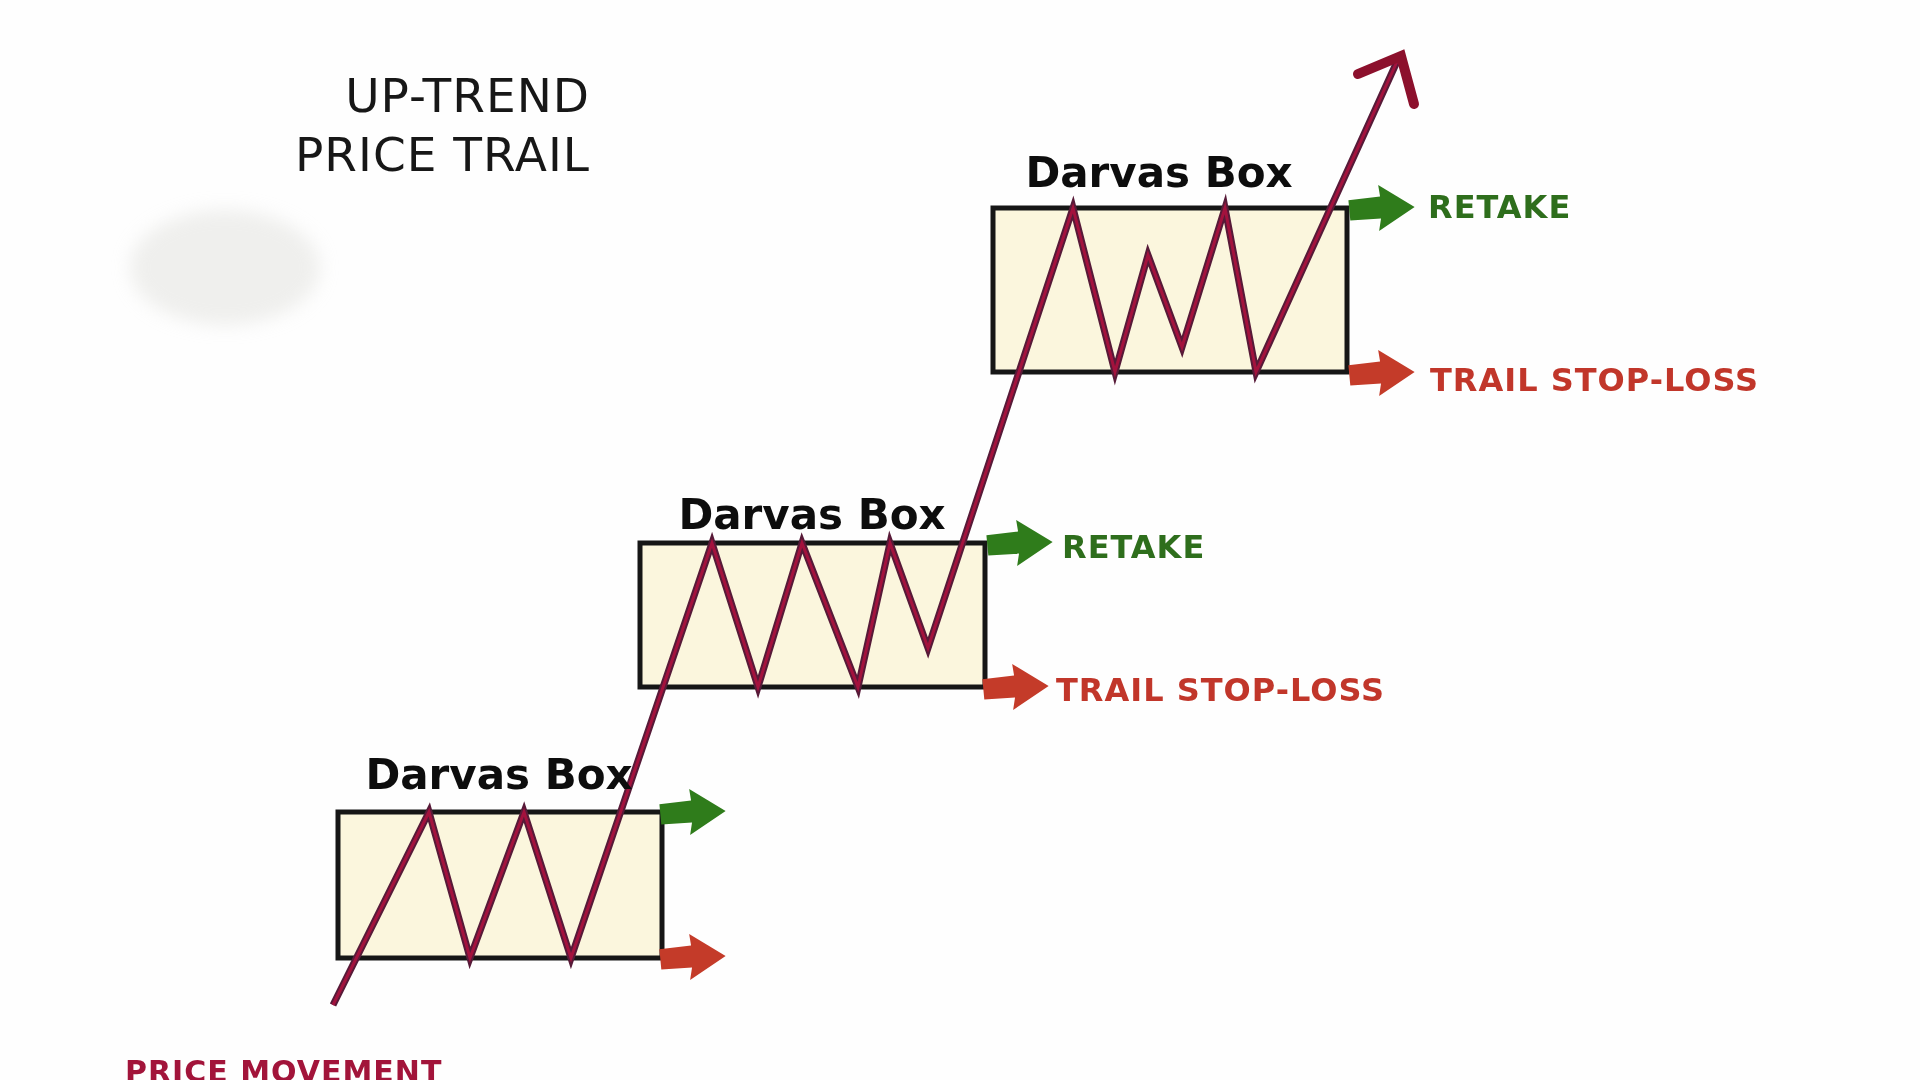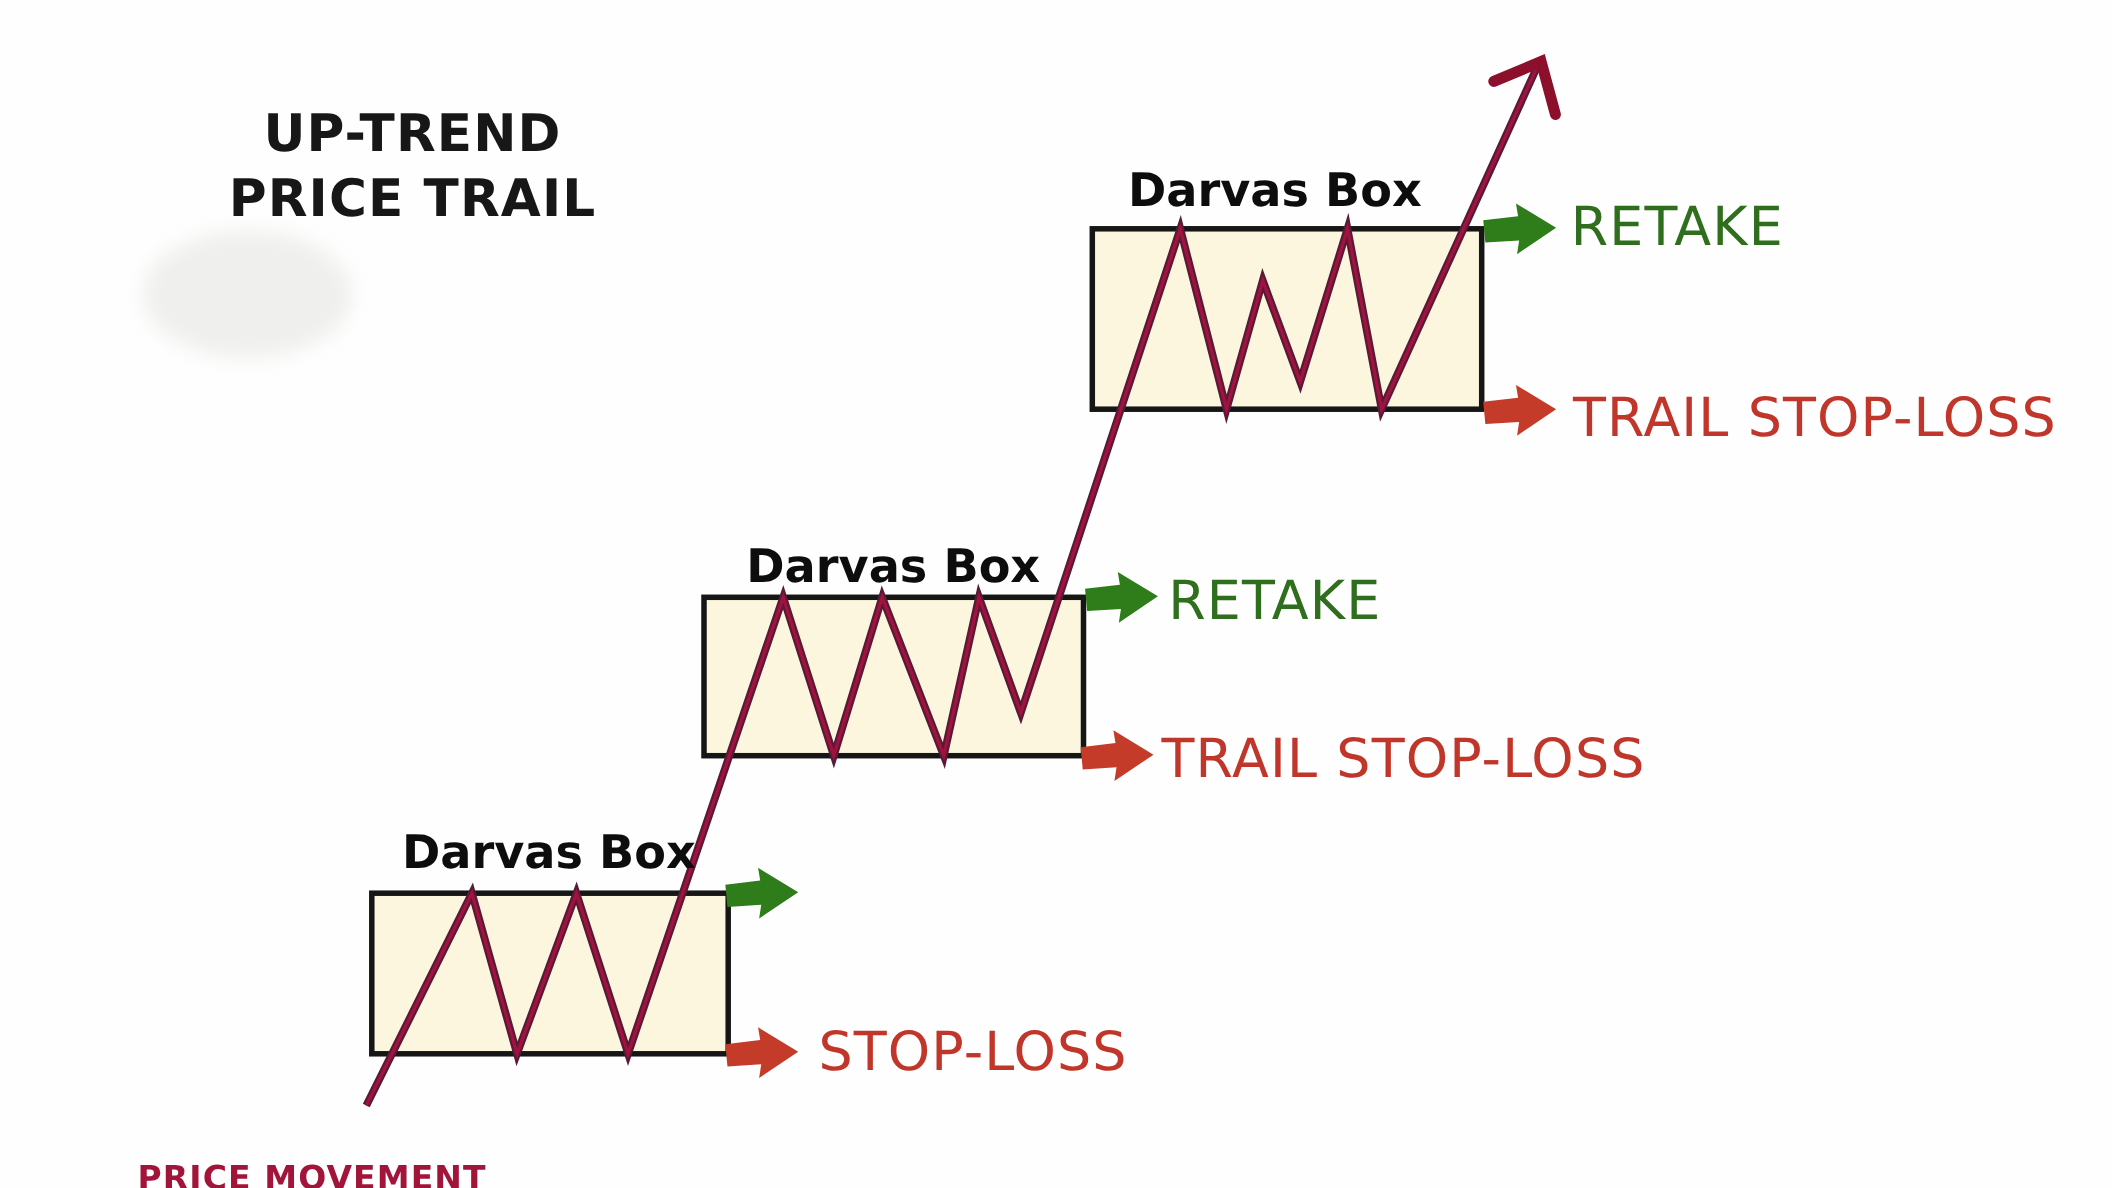--- a/index.html
+++ b/index.html
@@ -3,34 +3,34 @@
 <meta charset="utf-8">
 <style>
   html,body{margin:0;padding:0;background:#ffffff;}
   #canvas{
     position:relative;width:1920px;height:1080px;overflow:hidden;
     background:#fefefe;
     font-family:"DejaVu Sans","Liberation Sans",sans-serif;
   }
   .abs{position:absolute;}
   #page-title{
-    left:160px;top:92px;width:430px;text-align:center;
-    font-size:47px;font-weight:bold;line-height:59px;letter-spacing:1px;
+    left:160px;top:66px;width:430px;text-align:right;
+    font-size:47px;font-weight:normal;line-height:59px;letter-spacing:1px;
     color:var(--title-black);
   }
   .smudge{
     left:130px;top:210px;width:190px;height:115px;border-radius:50%;
     background:rgba(205,205,198,0.30);filter:blur(9px);
   }
   .darvas-label{
     width:320px;text-align:center;font-size:42px;font-weight:600;
     color:var(--darvas-black);letter-spacing:0px;white-space:nowrap;
   }
   .side-label{
-    font-size:49px;font-weight:400;letter-spacing:1px;white-space:nowrap;line-height:48px;
+    font-size:32px;font-weight:700;letter-spacing:1px;white-space:nowrap;line-height:48px;
   }
   .buy-label{color:var(--buy-green);}
   .stop-label{color:var(--stop-red);}
   #price-movement-label{
     left:125px;top:1054px;font-size:30px;font-weight:600;letter-spacing:1px;
     color:var(--price-crimson);white-space:nowrap;
   }
   .box-rect{fill:var(--box-fill);stroke:var(--box-border);stroke-width:5px;}
   .zig-outer{fill:none;stroke:var(--line-edge);stroke-width:7px;stroke-linejoin:miter;stroke-miterlimit:12;}
   .zig-inner{fill:none;stroke:var(--line-core);stroke-width:3px;stroke-linejoin:miter;stroke-miterlimit:12;}
@@ -65,21 +65,20 @@
   <div class="abs darvas-label" style="left:652px;top:490px">Darvas Box</div>
   <div class="abs darvas-label" style="left:999px;top:148px">Darvas Box</div>
 
   <svg class="abs block-arrow green" style="left:658px;top:788px" viewBox="0 0 72 50">
     <path d="M1 17 L34 13 L32 1 L70 24 L33 49 L35 36 L3 38 Z"></path>
   </svg>
 
   <svg class="abs block-arrow red" style="left:658px;top:933px" viewBox="0 0 72 50">
     <path d="M1 17 L34 13 L32 1 L70 24 L33 49 L35 36 L3 38 Z"></path>
   </svg>
-  <div class="abs side-label stop-label" style="left:744px;top:933px">STOP-LOSS</div>
 
   <svg class="abs block-arrow green" style="left:985px;top:519px" viewBox="0 0 72 50">
     <path d="M1 17 L34 13 L32 1 L70 24 L33 49 L35 36 L3 38 Z"></path>
   </svg>
   <div class="abs side-label buy-label" style="left:1062px;top:523px">RETAKE</div>
 
   <svg class="abs block-arrow red" style="left:981px;top:663px" viewBox="0 0 72 50">
     <path d="M1 17 L34 13 L32 1 L70 24 L33 49 L35 36 L3 38 Z"></path>
   </svg>
   <div class="abs side-label stop-label" style="left:1056px;top:666px">TRAIL STOP-LOSS</div>

